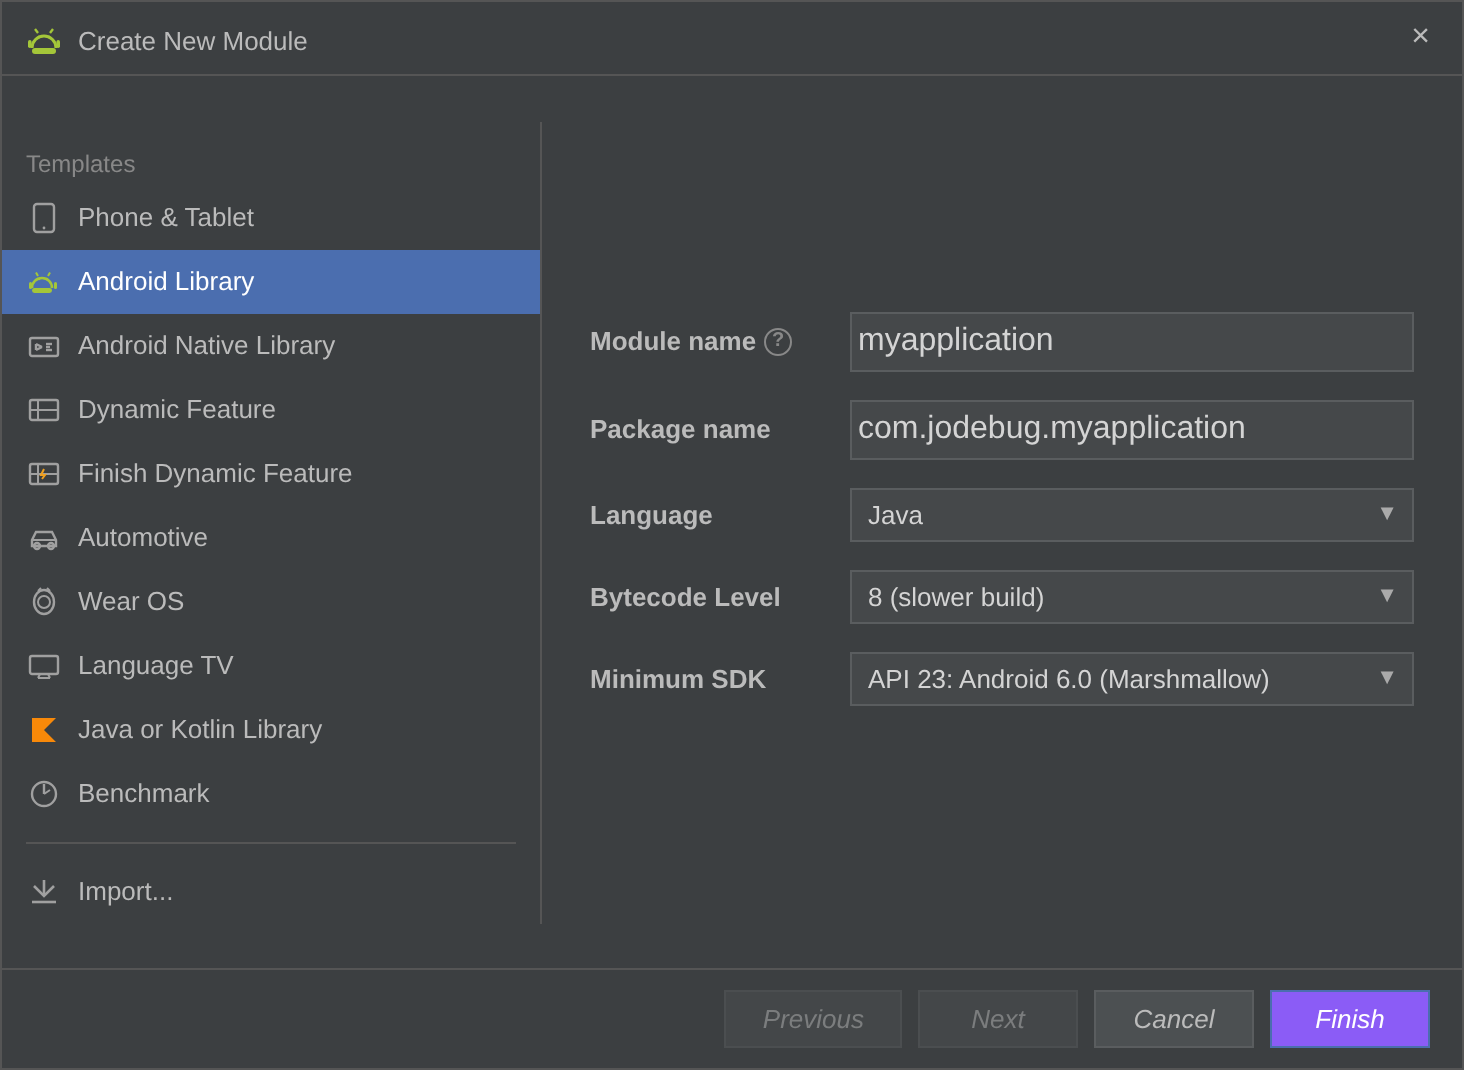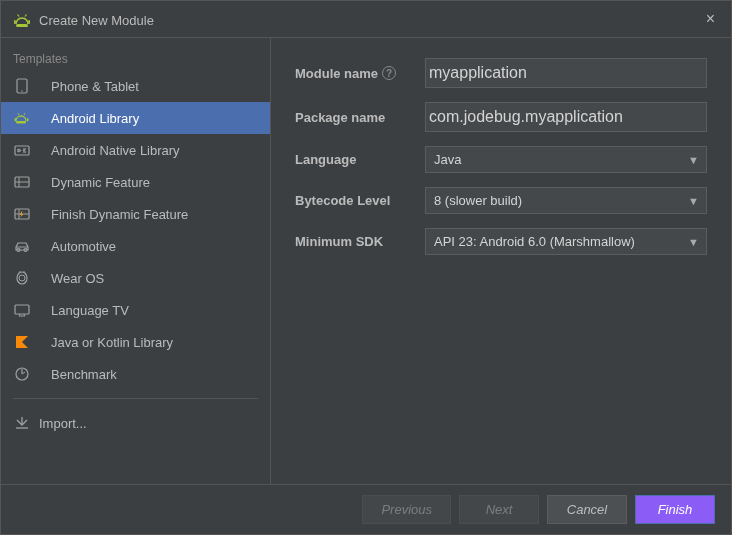--- a/index.html
+++ b/index.html
@@ -50,41 +50,42 @@
       font-size: 16px;
       background: none;
       border: none;
       line-height: 1;
       padding: 2px 4px;
     }
     .content {
       display: flex;
       flex: 1;
       overflow: hidden;
+      align-items: center;
     }
     .sidebar {
       width: 270px;
       background: #3c3f41;
       border-right: 1px solid #555;
       overflow-y: auto;
       flex-shrink: 0;
       padding-top: 8px;
     }
     .sidebar-section-label {
       color: #888;
       font-size: 12px;
       padding: 6px 12px 4px;
     }
     .sidebar-item {
       display: flex;
       align-items: center;
       padding: 7px 12px;
       cursor: pointer;
       color: #bbb;
-      gap: 20px;
+      gap: 8px;
     }
     .sidebar-item.active {
       background: #4b6eaf;
       color: #fff;
     }
     .sidebar-item-icon {
       width: 18px;
       height: 18px;
       flex-shrink: 0;
       display: flex;

